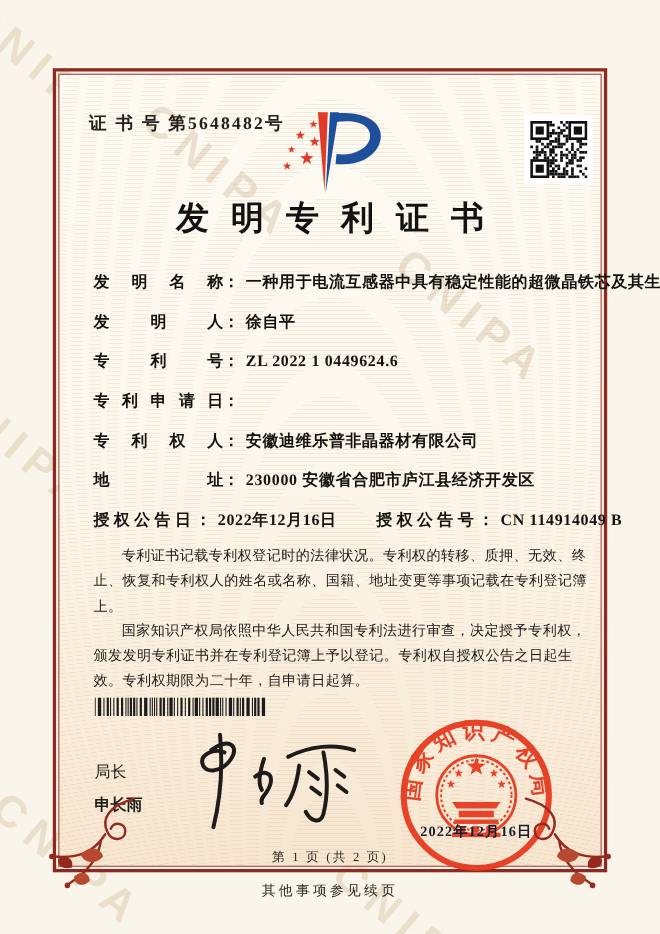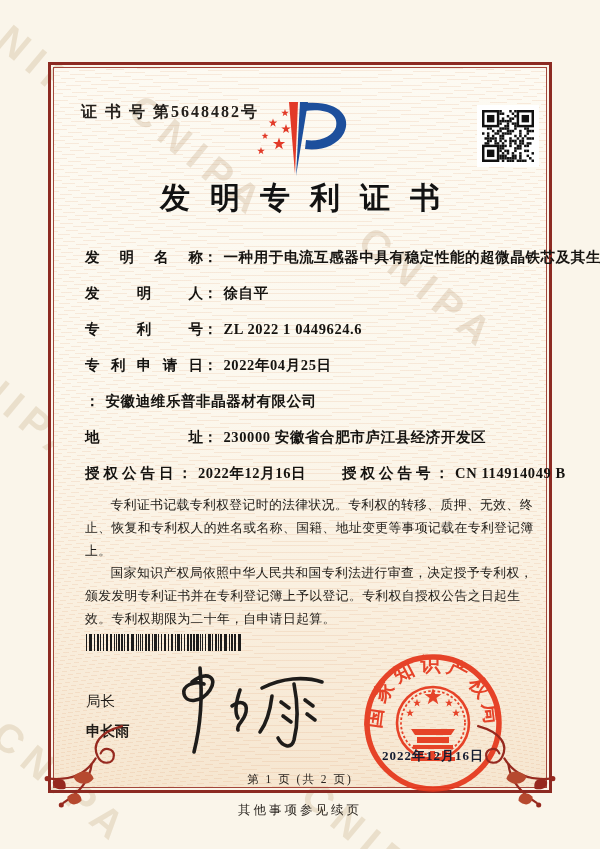--- a/index.html
+++ b/index.html
@@ -274,23 +274,23 @@
           <span class="fvalue">徐自平</span>
         </div>
         <div class="frow">
           <span class="flabel">专利号</span>
             <span class="colon">：</span>
           <span class="fvalue">ZL 2022 1 0449624.6</span>
         </div>
         <div class="frow">
           <span class="flabel">专利申请日</span>
             <span class="colon">：</span>
-          <span class="fvalue">2022年04月25日</span>
-        </div>
-        <div class="frow">
+        </div>
+        <div class="frow">
+          <span class="flabel">专利权人</span>
             <span class="colon">：</span>
           <span class="fvalue">安徽迪维乐普非晶器材有限公司</span>
         </div>
         <div class="frow">
           <span class="flabel">地址</span>
             <span class="colon">：</span>
           <span class="fvalue">230000 安徽省合肥市庐江县经济开发区</span>
         </div>
         <div class="frow grant">
           <span class="flabel">授权公告日</span>

